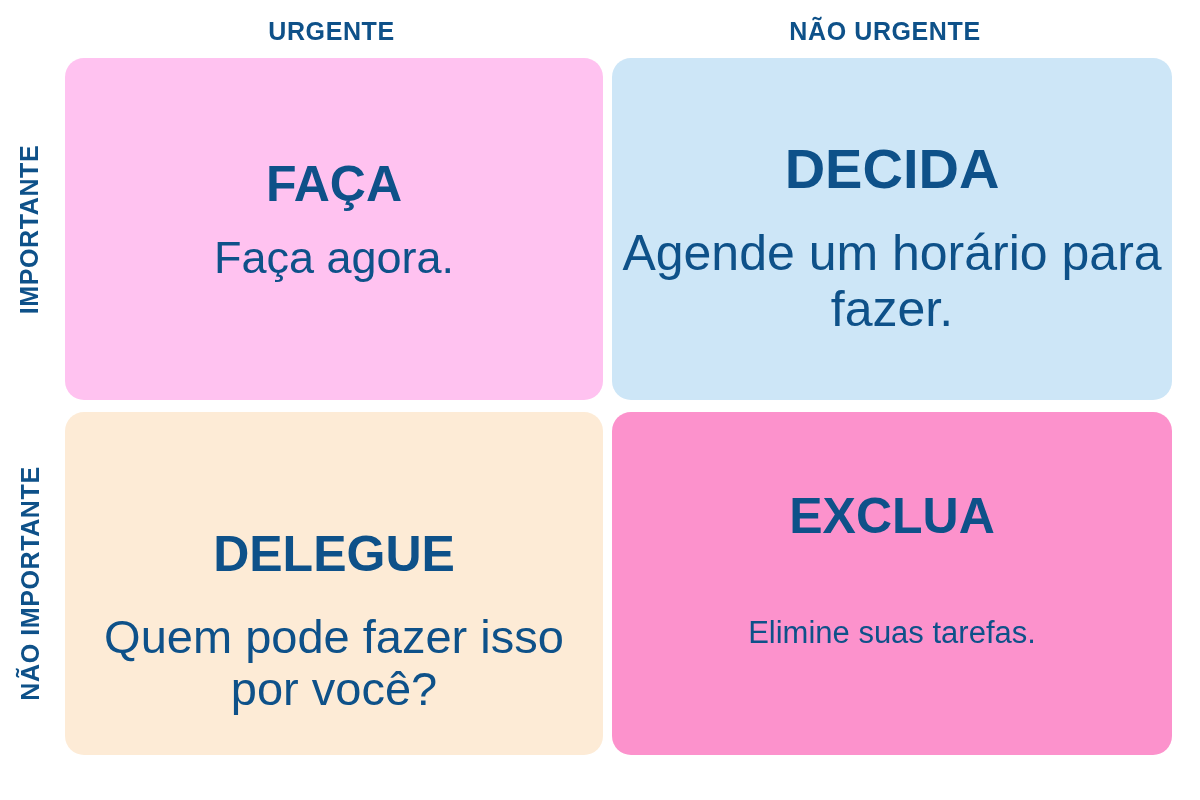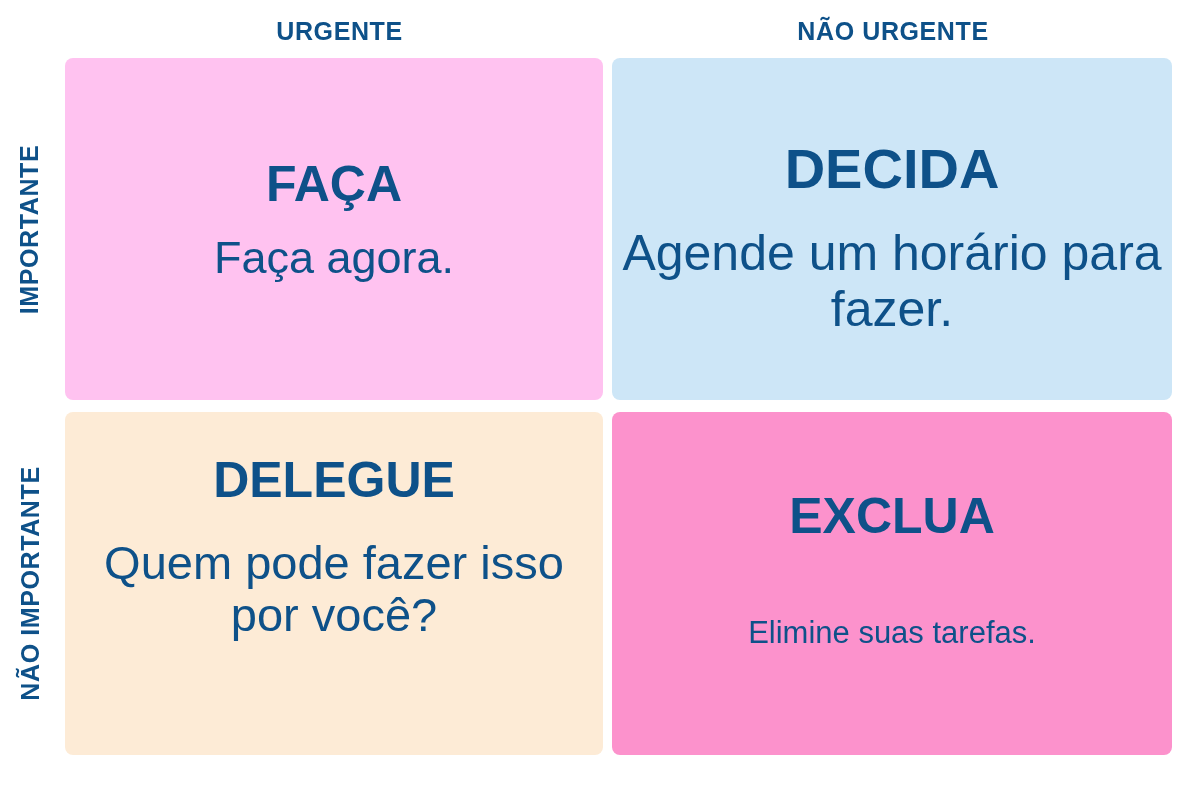--- a/index.html
+++ b/index.html
@@ -17,21 +17,21 @@
   .matrix {
     position: relative;
     width: 1200px;
     height: 800px;
     box-sizing: border-box;
   }
 
   
   .col-headers {
     position: absolute;
-    left: 66px;
+    left: 58px;
     top: 14px;
     width: 1107px;
     height: 34px;
     display: flex;
   }
   .col-header {
     flex: 1 1 0;
     display: flex;
     align-items: center;
     justify-content: center;
@@ -74,21 +74,21 @@
     width: 1107px;
     height: 697px;
     display: grid;
     grid-template-columns: 547px 560px;
     grid-template-rows: 342px 343px;
     column-gap: 0px;
     row-gap: 12px;
   }
 
   .card {
-    border-radius: 8px;
+    border-radius: 19px;
     box-sizing: border-box;
     display: flex;
     flex-direction: column;
     align-items: center;
     justify-content: flex-start;
     text-align: center;
     color: #0E5189;
     overflow: hidden;
   }
   
@@ -110,21 +110,21 @@
   .q1 .card-title { font-size: 50px; padding-top: 100px; }
   .q1 .card-desc  { font-size: 45px; padding-top: 22px; }
 
   
   .q2 { background: #CDE6F7; }
   .q2 .card-title { font-size: 56px; padding-top: 82px; text-align: right; }
   .q2 .card-desc  { font-size: 50px; padding-top: 26px; text-align: center; }
 
   
   .q3 { background: #FDEBD6; }
-  .q3 .card-title { font-size: 50px; padding-top: 42px; }
+  .q3 .card-title { font-size: 50px; padding-top: 116px; }
   .q3 .card-desc  { font-size: 47px; padding-top: 30px; }
 
   
   .q4 { background: #FC92CC; gap: 43px; }
   .q4 .card-title { font-size: 50px; padding-top: 78px; }
   .q4 .card-desc  { font-size: 31px; padding-top: 30px; }
 </style>
 </head>
 <body>
 

